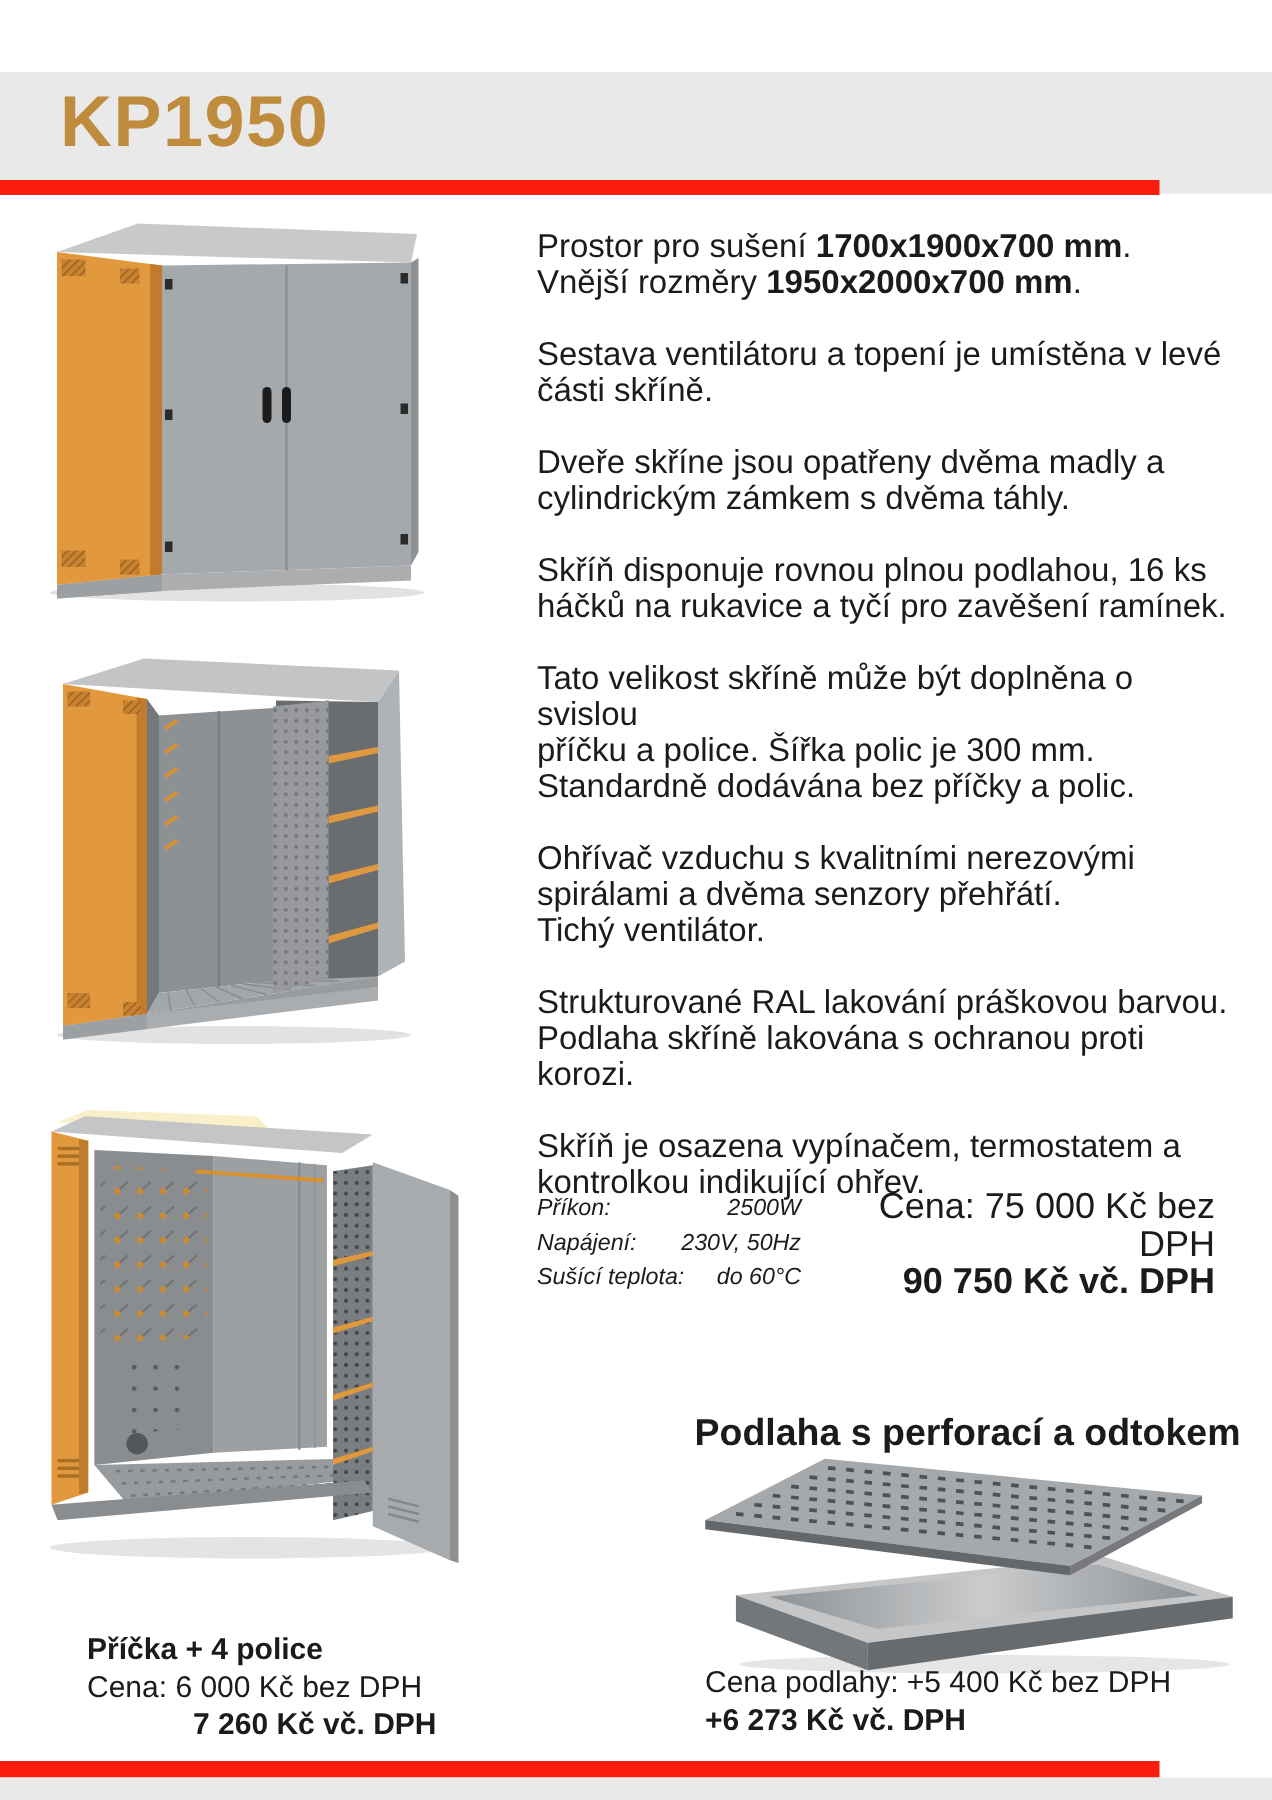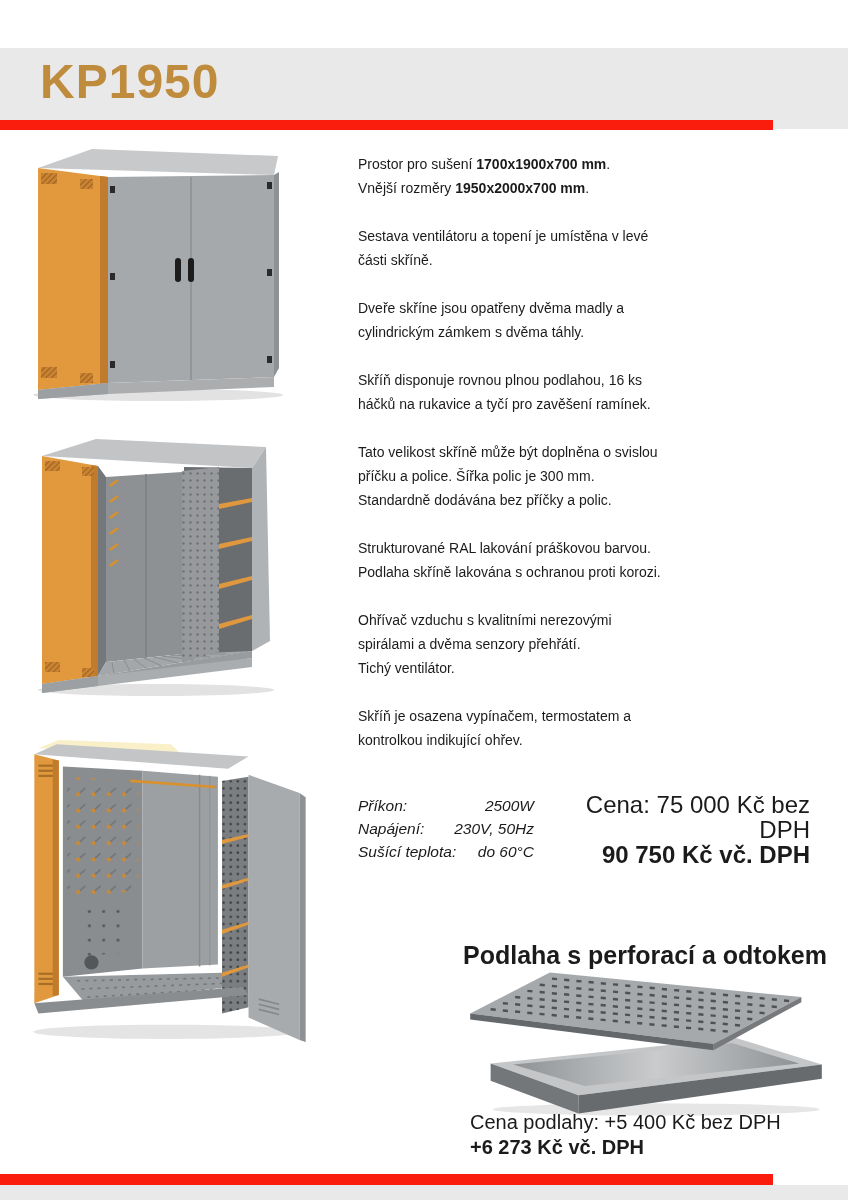--- a/index.html
+++ b/index.html
@@ -7,21 +7,21 @@
         font-family:"Liberation Sans", sans-serif;color:#1b1b1b;margin-top:48px;}
   
   .band-top{position:absolute;left:0;top:0;width:848px;height:81px;background:#e9e9e9;}
   .band-bottom{position:absolute;left:0;top:1137px;width:848px;height:63px;background:#e9e9e9;}
   .redbar-top{position:absolute;left:0;top:72px;width:773px;height:10px;background:#fa1c0c;}
   .redbar-bottom{position:absolute;left:0;top:1126px;width:773px;height:11px;background:#fa1c0c;}
   .title{position:absolute;left:40px;top:6px;font-size:48px;font-weight:bold;
          letter-spacing:1px;color:#bf8c3e;}
   
   .textcol{position:absolute;left:358px;top:104px;width:462px;}
-  .para{white-space:pre-line;margin:0 0 24px 0;font-size:14px;line-height:24px;}
+  .para{white-space:pre-line;margin:0 0 24px 0;font-size:22px;line-height:24px;}
   .b{font-weight:bold;}
   
   .specs{position:absolute;left:358px;top:746px;width:176px;font-size:15.5px;line-height:23px;}
   .spec-row{display:flex;justify-content:space-between;font-style:italic;}
   
   .price-main{position:absolute;left:545px;top:744px;width:265px;text-align:right;
               font-size:24px;line-height:25px;}
   .price-main .l2{font-weight:bold;}
   
   .floor-heading{position:absolute;left:455px;top:893px;width:380px;text-align:center;
@@ -196,25 +196,25 @@
 <span>Vnější rozměry </span><span class="b">1950x2000x700 mm</span><span>.</span></p>
     <p class="para">Sestava ventilátoru a topení je umístěna v levé
 části skříně.</p>
     <p class="para">Dveře skříne jsou opatřeny dvěma madly a
 cylindrickým zámkem s dvěma táhly.</p>
     <p class="para">Skříň disponuje rovnou plnou podlahou, 16 ks
 háčků na rukavice a tyčí pro zavěšení ramínek.</p>
     <p class="para">Tato velikost skříně může být doplněna o svislou
 příčku a police. Šířka polic je 300 mm.
 Standardně dodávána bez příčky a polic.</p>
-    <p class="para">Strukturované RAL lakování práškovou barvou.
-Podlaha skříně lakována s ochranou proti korozi.</p>
     <p class="para">Ohřívač vzduchu s kvalitními nerezovými
 spirálami a dvěma senzory přehřátí.
 Tichý ventilátor.</p>
+    <p class="para">Strukturované RAL lakování práškovou barvou.
+Podlaha skříně lakována s ochranou proti korozi.</p>
     <p class="para">Skříň je osazena vypínačem, termostatem a
 kontrolkou indikující ohřev.</p>
   </div>
 
   <div class="specs">
     <div class="spec-row">
       <span>Příkon:</span>
       <span>2500W</span>
     </div>
     <div class="spec-row">
@@ -254,20 +254,25 @@
         <line x1="88" y1="12" x2="322" y2="34"></line>
           <line x1="76" y1="18" x2="310" y2="40"></line>
         <line x1="64" y1="24" x2="298" y2="46"></line>
           <line x1="52" y1="30" x2="286" y2="52"></line>
         <line x1="40" y1="36" x2="274" y2="58"></line>
           <line x1="28" y1="42" x2="262" y2="64"></line>
       </g>
     </svg>
   </div>
 
+  <div class="offer-left">
+    <div class="t">Příčka + 4 police</div>
+    <div class="l1">Cena: 6 000 Kč bez DPH</div>
+    <div class="l2">7 260 Kč vč. DPH</div>
+  </div>
 
   <div class="offer-right">
     <div class="l1">Cena podlahy: +5 400 Kč bez DPH</div>
     <div class="l2">+6 273 Kč vč. DPH</div>
   </div>
 
   <div class="redbar-bottom"></div>
   <div class="band-bottom"></div>
 
 </div>

